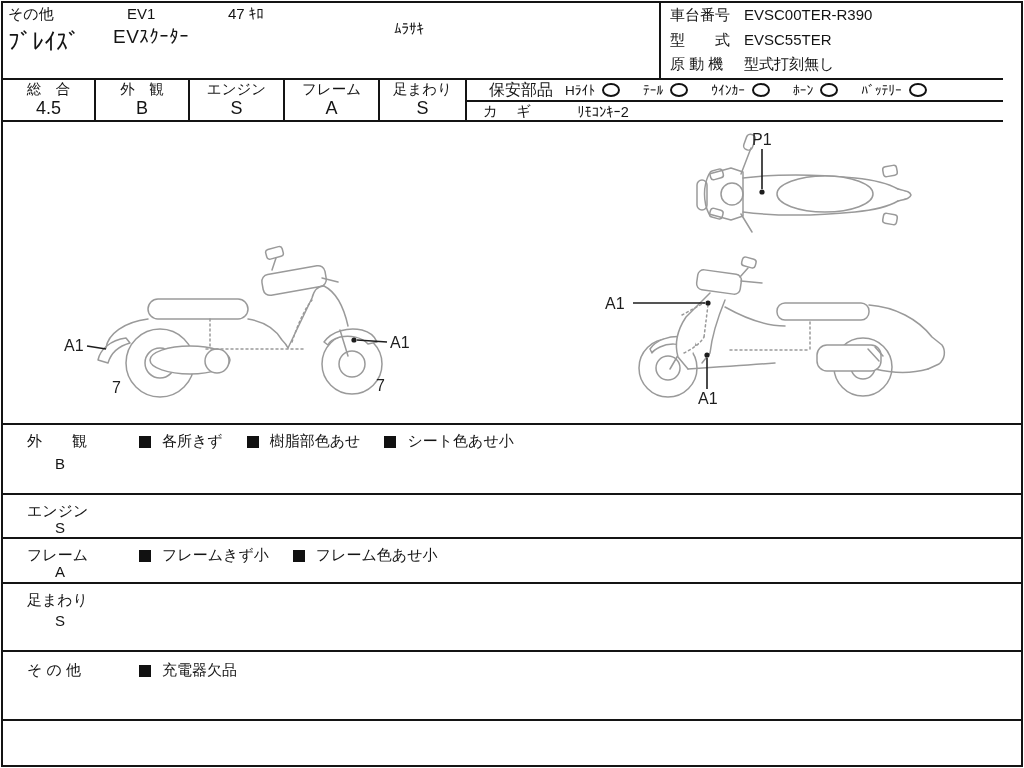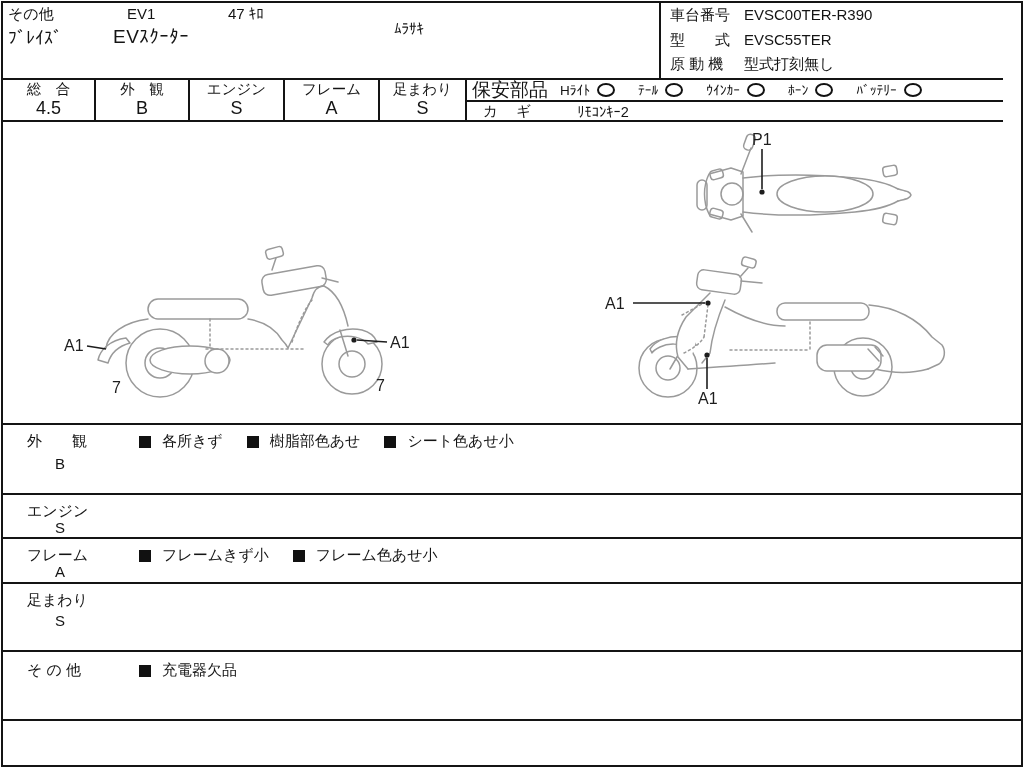--- a/index.html
+++ b/index.html
@@ -2,36 +2,36 @@
 <html><head>
 <meta charset="utf-8">
 <style>
   html,body{margin:0;padding:0;background:#e8e8e8;}
   #screen{position:relative;width:1024px;height:768px;background:#ffffff;overflow:hidden;
           font-family:"Liberation Sans","DejaVu Sans",sans-serif;color:#141414;}
   .abs{position:absolute;}
   .frame{left:1px;top:1px;width:1018px;height:762px;border:2px solid #141414;pointer-events:none;}
   
   .h-txt{font-size:15px;white-space:nowrap;}
-  .h-maker{font-size:18px;}
+  .h-maker{font-size:24px;}
   .h-model{font-size:19px;letter-spacing:.5px;}
   .h-divider{left:659px;top:3px;width:2px;height:75px;background:#141414;}
   .h-right-line{left:670px;font-size:15px;white-space:nowrap;display:flex;}
   .h-right-line .lbl{display:inline-block;width:74px;}
   
   .ratings{left:3px;top:78px;width:1000px;height:44px;display:flex;
            border-top:2px solid #141414;border-bottom:2px solid #141414;box-sizing:border-box;}
   .rcell{border-right:2px solid #141414;box-sizing:border-box;display:flex;flex-direction:column;
          align-items:center;justify-content:center;line-height:1.1;}
   .rcell .rlbl{font-size:14.5px;}
   .rcell .rval{font-size:18px;margin-top:1px;}
   .safety{flex:1;display:flex;flex-direction:column;box-sizing:border-box;}
   .saf-row1{height:20px;display:flex;align-items:center;border-bottom:2px solid #141414;box-sizing:content-box;}
   .saf-row2{flex:1;display:flex;align-items:center;gap:8px;}
-  .saf-title{font-size:19px;margin-left:5px;}
+  .saf-title{font-size:16px;margin-left:22px;}
   .saf-items{display:flex;margin-left:12px;}
   .saf-item{display:flex;align-items:center;margin-right:23px;}
   .saf-item .slbl{font-size:13.5px;}
   .okc{display:inline-block;width:14px;height:10px;border:2.4px solid #111;border-radius:50%;margin-left:7px;}
   .key-lbl{font-size:14.5px;margin-left:16px;letter-spacing:2px;}
   .key-val{font-size:14.5px;margin-left:36px;}
   
   .section{left:3px;width:1018px;border-top:2px solid #141414;box-sizing:border-box;position:absolute;}
   .sec-label{position:absolute;left:24px;top:7px;font-size:15px;white-space:pre;}
   .sec-grade{position:absolute;left:52px;font-size:15px;}

